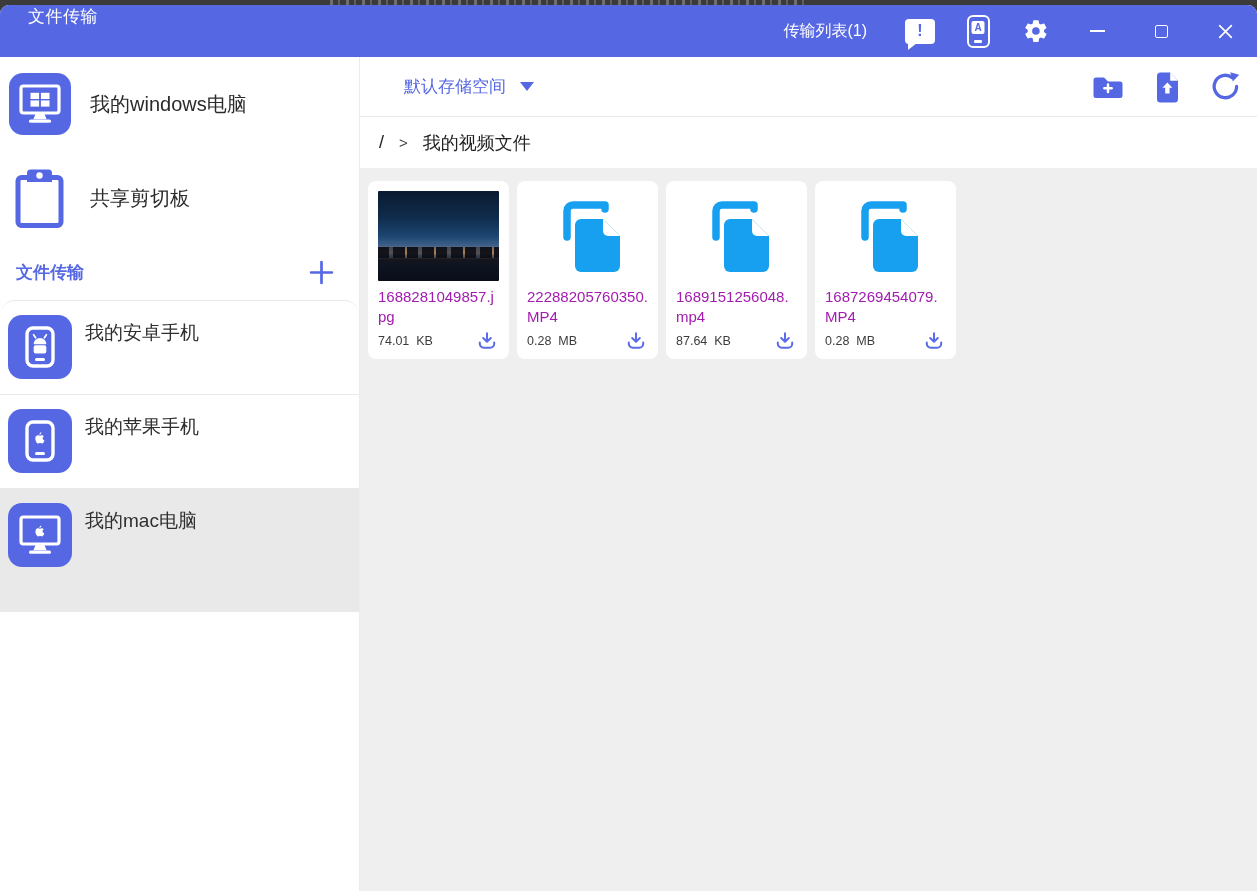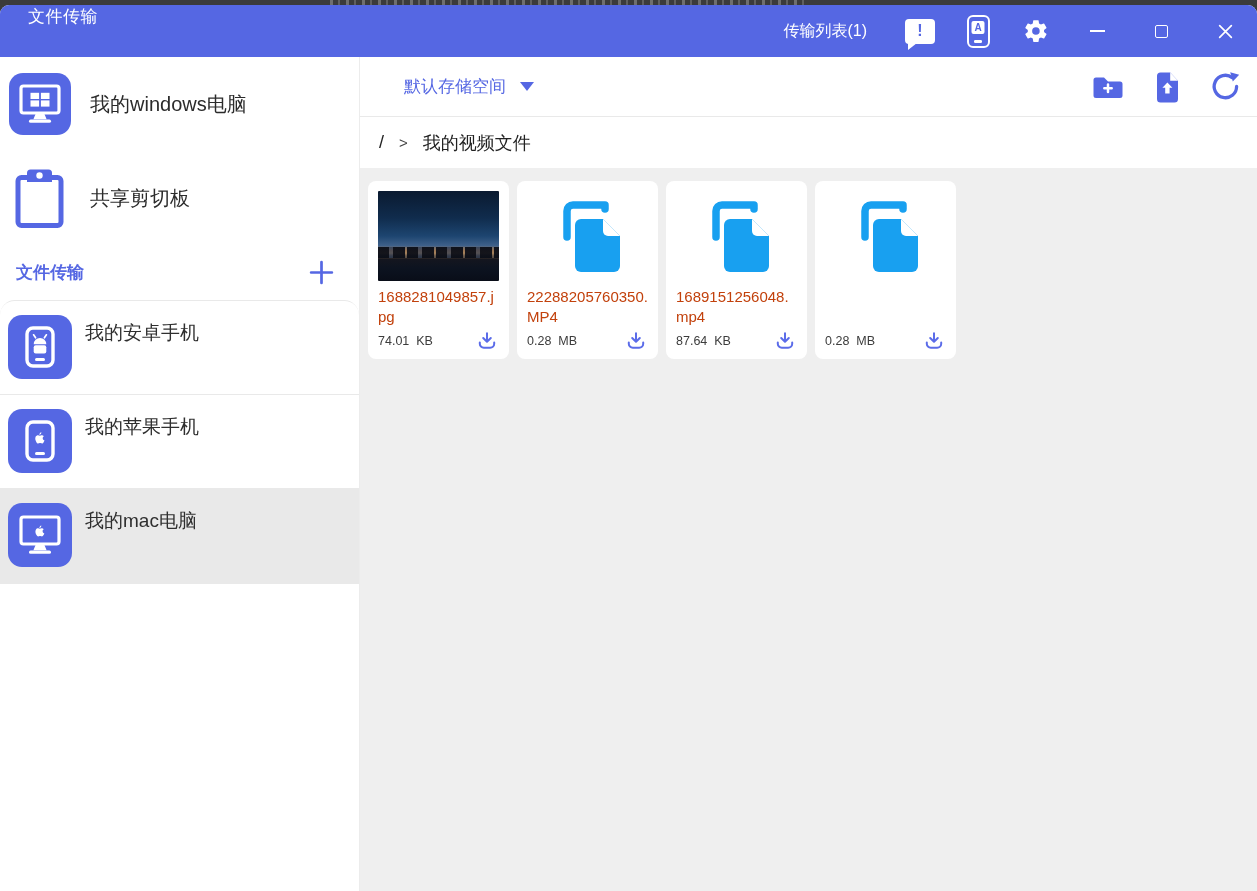--- a/index.html
+++ b/index.html
@@ -50,21 +50,21 @@
   
   .shortcut { height:94px; display:flex; align-items:center; padding-left:9px; cursor:pointer; }
   .tile { width:62px; height:62px; background:#5567e3; border-radius:14px; display:flex; align-items:center; justify-content:center; flex:0 0 62px; }
   .tile-64 { width:64px; height:64px; flex:0 0 64px; }
   .shortcut-label { margin-left:19px; font-size:20px; color:#2b2b2b; }
   .device-header { height:55px; display:flex; align-items:center; padding:0 24px 0 16px; }
   .device-title { color:#5567e3; font-size:17px; font-weight:bold; }
   .add-btn { margin-left:auto; cursor:pointer; display:flex; }
   .device-list { border-top:1px solid #e9e9e9;border-radius:15px; }
   .device { height:94px; display:flex; align-items:flex-start; padding:14px 0 0 8px; border-bottom:1px solid #e9e9e9; cursor:pointer; }
-  .device.selected { background:#e9e9e9; border-bottom:none; height:95px; }
+  .device.selected { background:#e9e9e9; border-bottom:none; height:123px; }
   .device-label { margin-left:13px; margin-top:5px; font-size:19px; color:#2f2f2f; }
   
   .main-header { flex:0 0 59px; background:#fff; display:flex; align-items:center; padding:0 16px 0 18px; }
   .storage-btn { display:flex; align-items:center; gap:14px; cursor:pointer;margin-left:26px; }
   .storage-label { color:#5567e3; font-size:17px; }
   .caret-down { width:0; height:0; border-left:7px solid transparent; border-right:7px solid transparent; border-top:9px solid #5567e3; }
   .header-actions { margin-left:auto; display:flex; align-items:center; gap:29px; }
   .action-btn { cursor:pointer; display:flex; align-items:center; justify-content:center; }
   
   .breadcrumb-row { flex:0 0 52px; background:#fff; border-top:1px solid #e9e9e9; display:flex; align-items:center; padding-left:19px; gap:15px; }
@@ -76,21 +76,21 @@
   .card { width:141px; height:178px; background:#fff; border-radius:8px; padding:10px 10px 9px 10px;
           display:flex; flex-direction:column; cursor:pointer; }
   .media-wrap { height:96px; display:flex; align-items:flex-start; justify-content:center; }
   .thumb { width:121px; height:90px; position:relative; overflow:hidden; border-radius:1px;
     background:linear-gradient(180deg,#0a1a30 0%,#102c4d 30%,#1d4570 50%,#3f618a 61%,#b97c44 66%,#d99a55 69%,#5a4330 72%,#14161f 76%,#0c1320 86%,#090d18 100%);
   }
   .thumb::after { content:""; position:absolute; left:0; right:0; top:62%; height:13%;
     background:repeating-linear-gradient(90deg,rgba(10,14,24,.95) 0 11px,rgba(42,58,84,.75) 11px 15px,rgba(10,14,24,.95) 15px 27px,rgba(120,110,100,.5) 27px 29px);
   }
   .file-glyph { margin-top:3px; }
-  .file-name { width:100%; font-size:15px; line-height:20px; color:#c2410c; word-break:break-all;
+  .file-name { width:100%; font-size:15px; line-height:20px; color:#a21caf; word-break:break-all;
                max-height:40px; overflow:hidden; text-align:left; }
   .size-row { margin-top:auto; display:flex; align-items:center; width:100%; }
   .size-num { font-size:12.5px; color:#3c3c3c; }
   .size-unit { font-size:12.5px; color:#3c3c3c; margin-left:7px; }
   .dl-btn { margin-left:auto; cursor:pointer; display:flex; margin-right:2px; }
 </style>
 </head>
 <body>
 
 <div class="bg-edge"></div>
@@ -310,20 +310,21 @@
           </div>
 
           <div class="card">
             <div class="media-wrap">
               <svg class="file-glyph" width="84" height="84" viewBox="0 0 84 84">
                 <path d="M21 43 V17 a6 6 0 0 1 6-6 h32 v4" fill="none" stroke="#18a0f0" stroke-width="7.5" stroke-linecap="round" stroke-linejoin="round"></path>
                 <path d="M35 25 h22 l17 17 v30 a6 6 0 0 1-6 6 H35 a6 6 0 0 1-6-6 V31 a6 6 0 0 1 6-6 z" fill="#18a0f0"></path>
                 <path d="M57 25 l17 17 h-12 a5 5 0 0 1-5-5 z" fill="#fff"></path>
               </svg>
             </div>
+            <div class="file-name">1687269454079.MP4</div>
             <div class="size-row">
               <span class="size-num">0.28</span>
               <span class="size-unit">MB</span>
               <span class="dl-btn">
                 <svg width="20" height="19" viewBox="0 0 20 19">
                   <path d="M10 2.2 v8.2 M6.2 7 l3.8 3.8 3.8-3.8 M2.8 11.5 v1.2 a4 4 0 0 0 4 4 h6.4 a4 4 0 0 0 4-4 v-1.2" fill="none" stroke="#5b6ce9" stroke-width="2" stroke-linecap="round" stroke-linejoin="round"></path>
                 </svg>
               </span>
             </div>
           </div>

